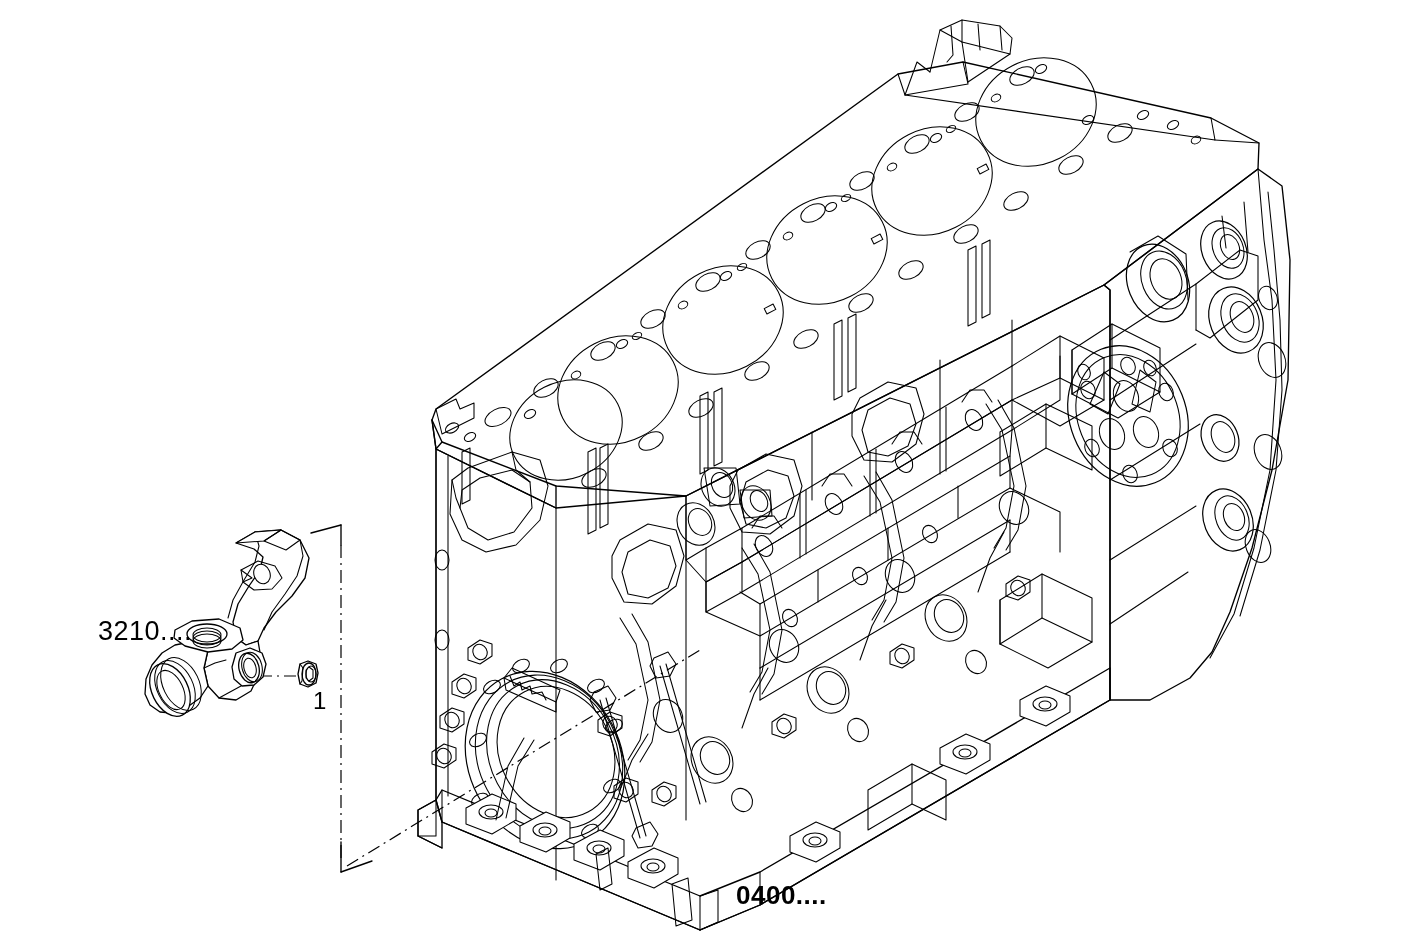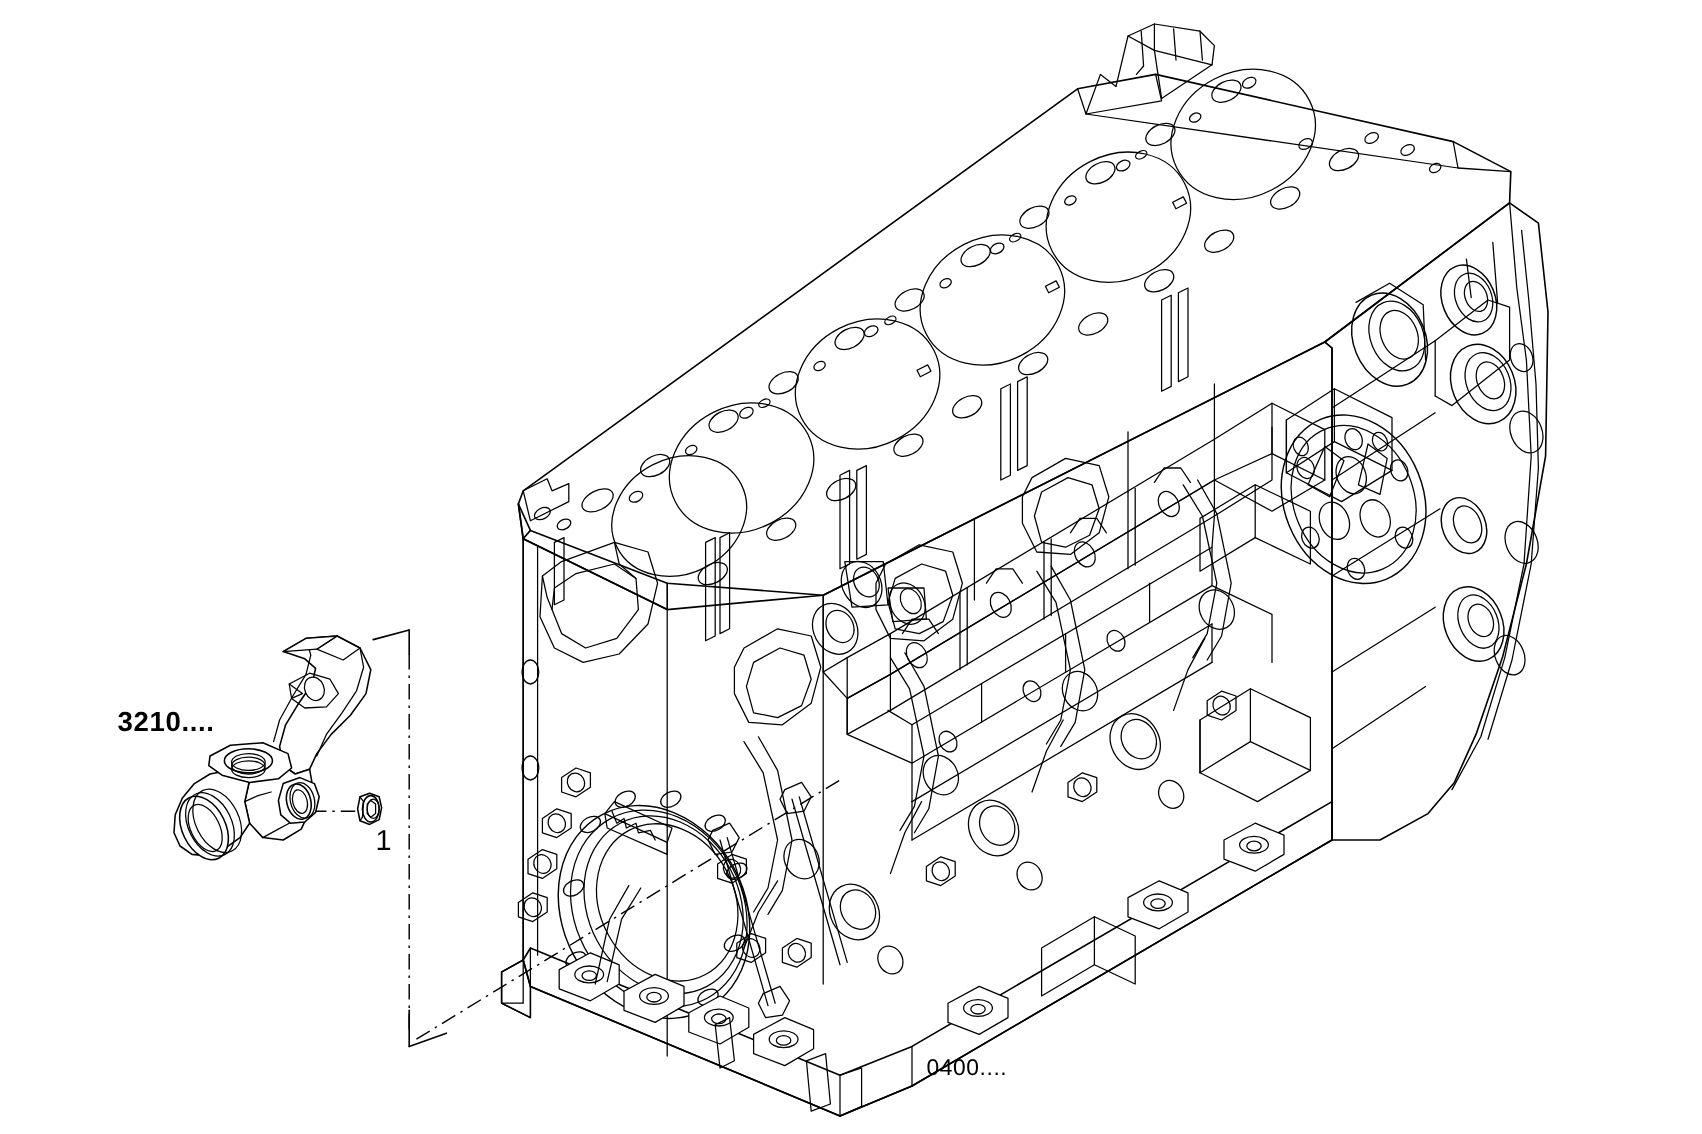--- a/index.html
+++ b/index.html
@@ -1,21 +1,21 @@
 <!DOCTYPE html>
 <html><head>
 <meta charset="utf-8">
 <style>
   html,body{margin:0;padding:0;background:#ffffff;}
   body{width:1418px;height:945px;overflow:hidden;font-family:"Liberation Sans",sans-serif;}
   #sheet{position:relative;width:1418px;height:945px;background:#fff;}
   #art{position:absolute;left:0;top:0;width:1418px;height:945px;}
   .lbl{position:absolute;color:#000;font-family:"Liberation Sans",sans-serif;white-space:nowrap;}
-  #lbl-3210{left:98px;top:588px;font-size:23px;letter-spacing:.5px;font-weight:bold;}
-  #lbl-0400{left:772px;top:880px;font-size:19px;letter-spacing:.5px;}
+  #lbl-3210{left:98px;top:616px;font-size:27px;letter-spacing:.5px;}
+  #lbl-0400{left:736px;top:880px;font-size:26px;letter-spacing:.5px;font-weight:bold;}
   #lbl-item1{left:313px;top:687px;font-size:24px;}
   svg{shape-rendering:geometricPrecision;}
 </style>
 </head>
 <body>
 
 <div id="sheet">
 
   <svg id="art" viewBox="0 0 1418 945">
     <defs>

